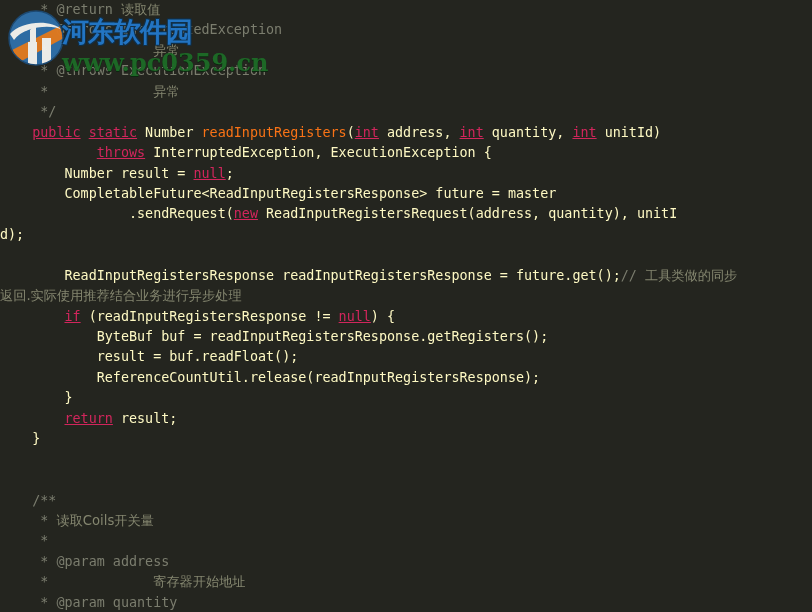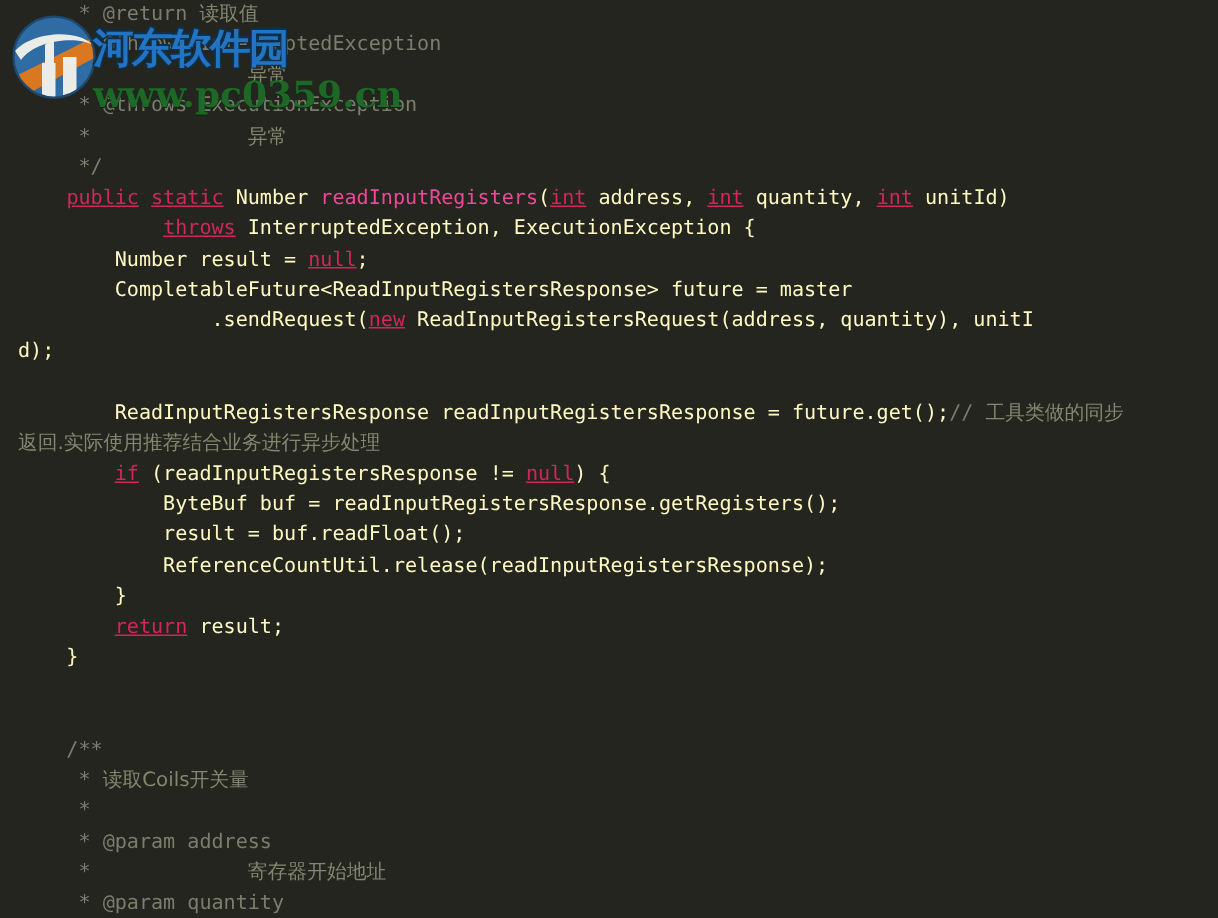--- a/index.html
+++ b/index.html
@@ -33,26 +33,26 @@
     font-family: "DejaVu Sans Mono", monospace;
     font-size: 13.4px;
     line-height: 20.45px;
     white-space: pre;
     color: #e8e8e3;
   }
 
   .code-line {
     height: 20.45px;
     white-space: pre;
-    padding-left: 12px;
+    padding-left: 0;
   }
 
   
   .tok-kw      { color: #d1265c; text-decoration: underline; }
-  .tok-fn      { color: #ec4899; }
+  .tok-fn      { color: #f97316; }
   .tok-plain   { color: #fef9c3; }
   .tok-comment { color: #7b7d6e; }
   .tok-cmt-cn  { color: #84866f; }
 
   
   .cn {
     font-family: "DejaVu Sans", "Liberation Sans", sans-serif;
     font-size: 13.2px;
   }
 

